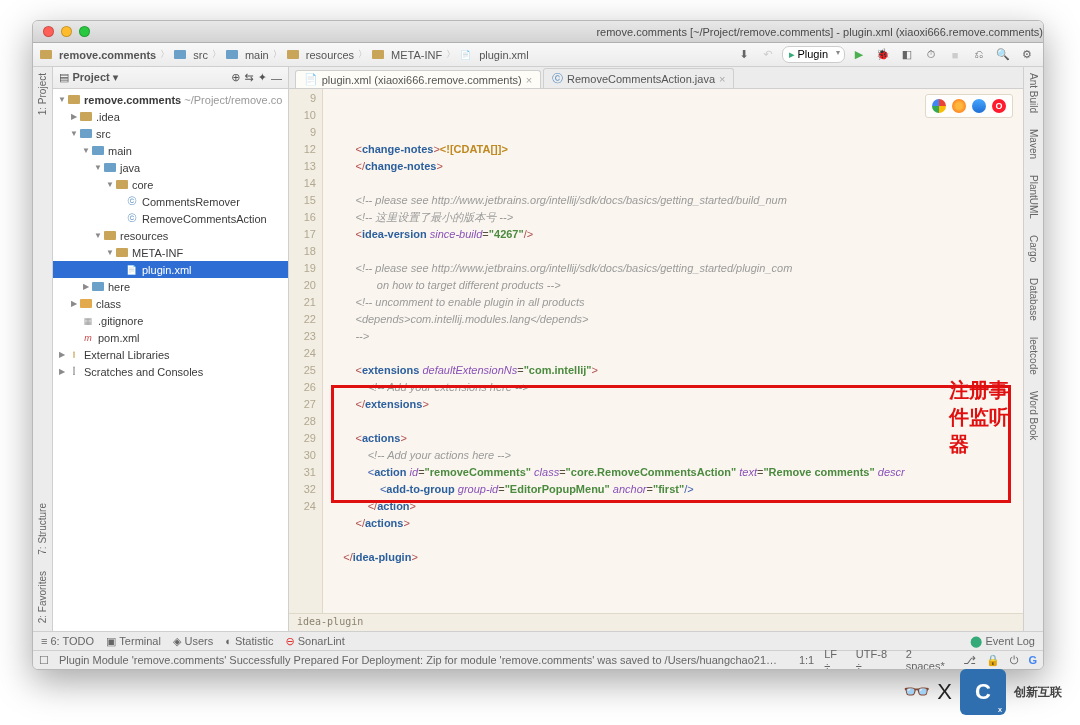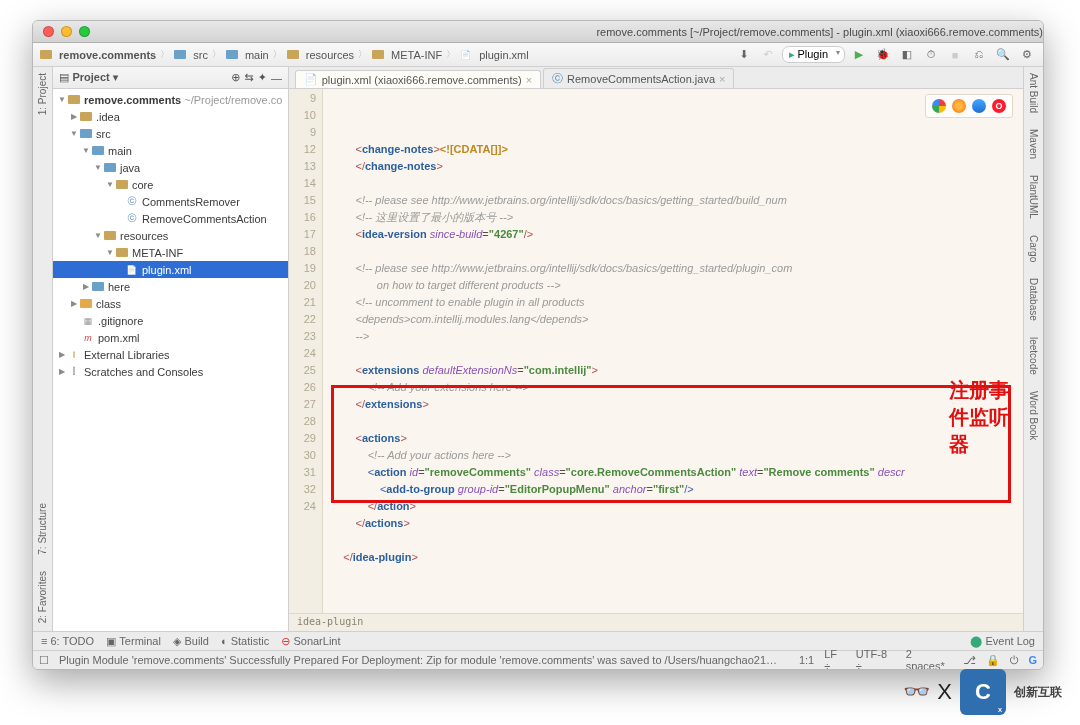--- a/index.html
+++ b/index.html
@@ -313,21 +313,21 @@
       <div class="vlabel">Cargo</div>
       <div class="vlabel">Database</div>
       <div class="vlabel">leetcode</div>
       <div class="vlabel">Word Book</div>
     </div>
   </div>
 
   <div class="bottom-tools">
     <span>≡ <span>6: TODO</span></span>
     <span>▣ <span>Terminal</span></span>
-    <span>◈ <span>Build</span></span>
+    <span>◈ <span>Users</span></span>
     <span>◐ <span>Statistic</span></span>
     <span><span style="color:#d33">⊖</span> <span>SonarLint</span></span>
     <span class="sp"></span>
     <span><span style="color:#3a7">⬤</span> <span>Event Log</span></span>
   </div>
 
   <div class="status">
     <span>☐</span>
     <span style="overflow:hidden;text-overflow:ellipsis;white-space:nowrap;max-width:720px">Plugin Module 'remove.comments' Successfully Prepared For Deployment: Zip for module 'remove.comments' was saved to /Users/huangchao21/Project/remove.comments/.ide... (5 minutes ago)</span>
     <span class="sp"></span>

